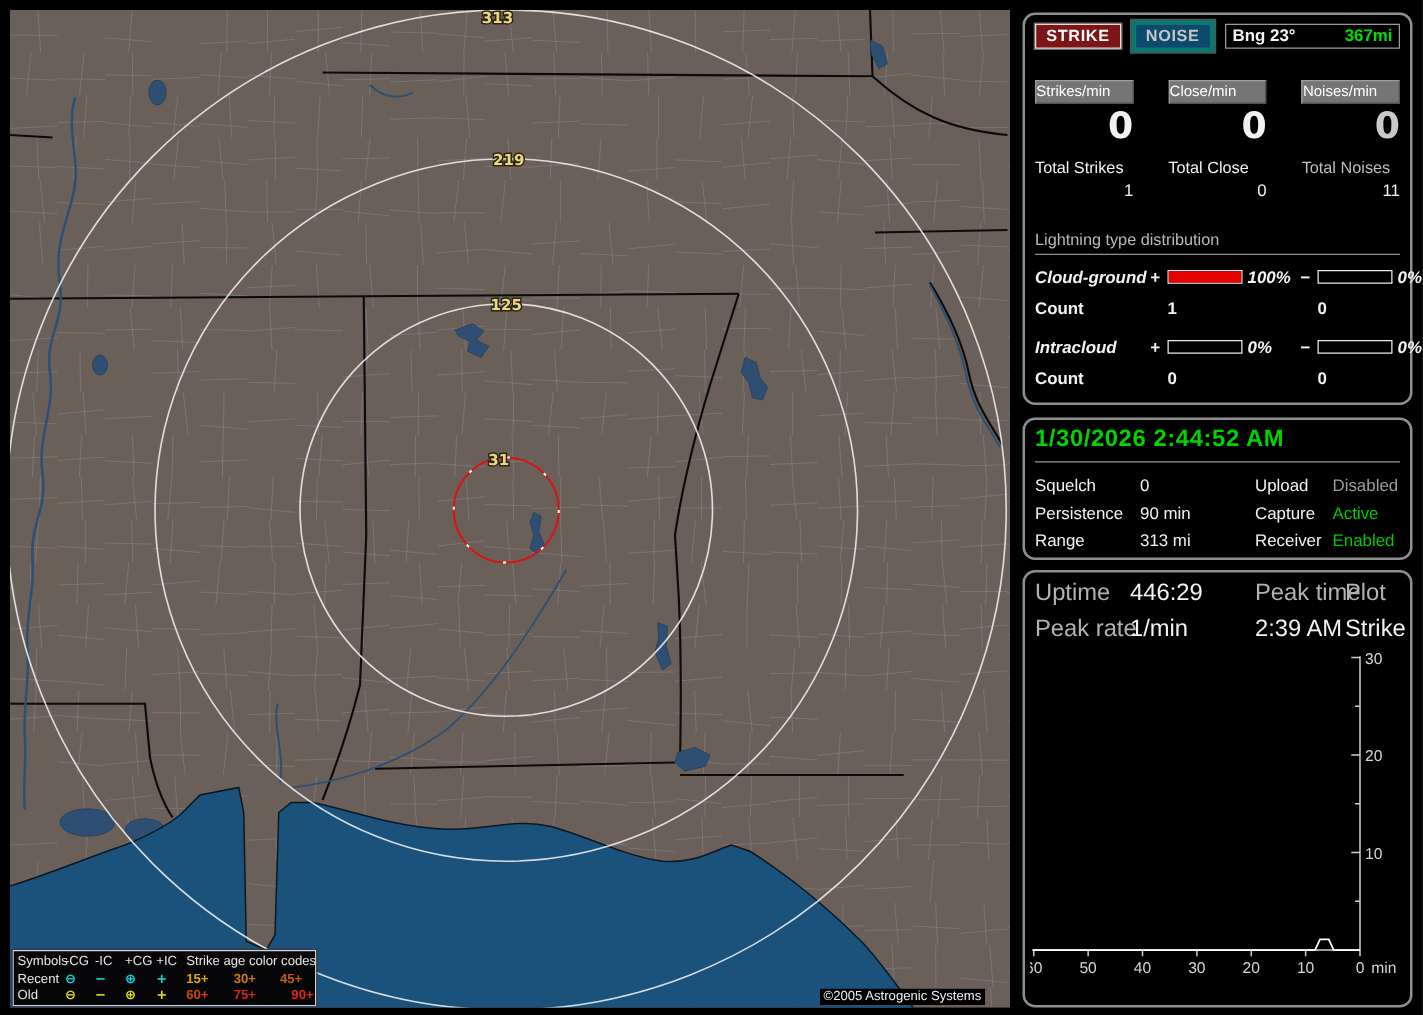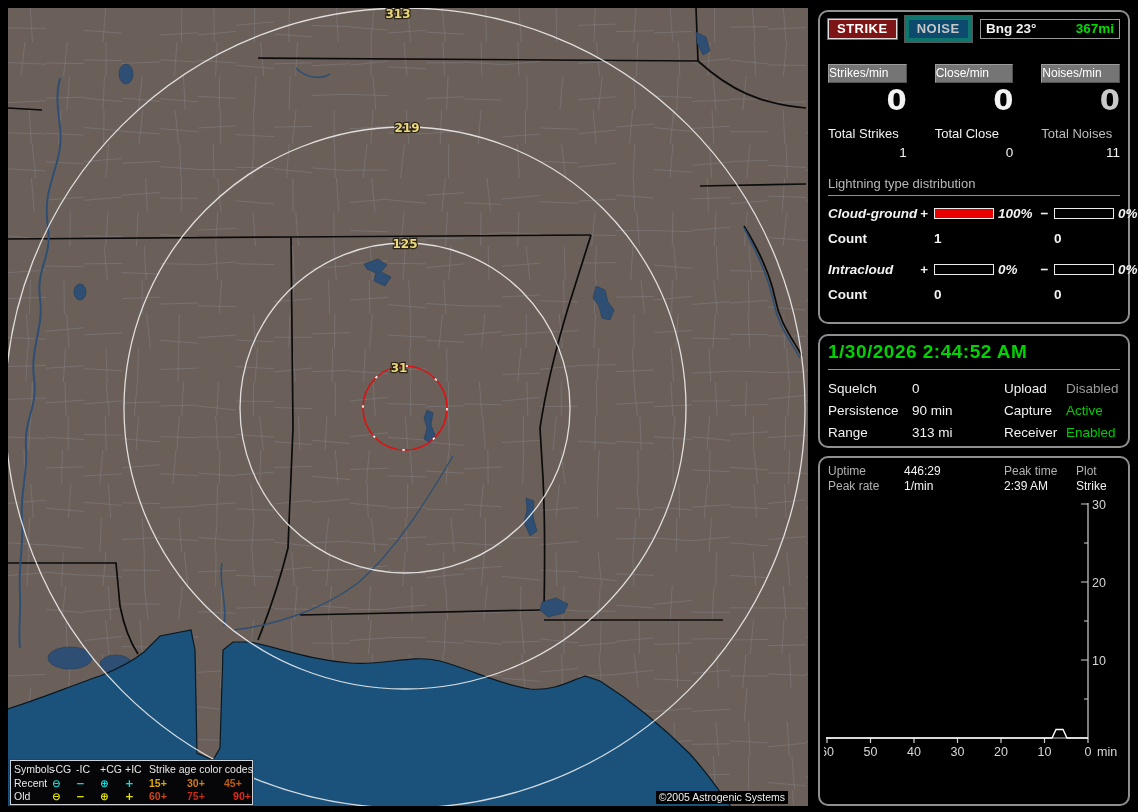--- a/index.html
+++ b/index.html
@@ -72,21 +72,21 @@
     padding:1px 0 2px; border:1px solid; border-color:#9d9d9d #525252 #525252 #9d9d9d;
   }
   .rate { font-family:"DejaVu Sans", sans-serif; font-size:29px; font-weight:bold; text-align:right; line-height:1.05; margin-top:2px; }
   .rate.dim { color:#c9c9c9; }
   .total-label { font-size:13px; margin-top:11px; white-space:nowrap; }
   .total-label.dim { color:#bdbdbd; }
   .total-value { font-size:13.5px; text-align:right; margin-top:4px; }
 
   
   .dist-title {
-    color:#b9b9b9; font-size:13px; margin-top:16px;
+    color:#b9b9b9; font-size:13px; margin-top:24px;
     border-bottom:1px solid #8f8f8f; padding-bottom:4px;
   }
   .dist-row, .count-row {
     display:grid; grid-template-columns:92px 14px 60px 46px 14px 60px 1fr;
     align-items:center; font-size:13.5px; font-weight:bold; white-space:nowrap;
   }
   .dist-row { margin-top:10px;font-style:italic; }
   .count-row { margin-top:10px; }
   .dist-row .pct { padding-left:4px; }
   .bar { height:11px; border:1px solid #ececec; background:#000; }
@@ -98,21 +98,21 @@
     border-bottom:1px solid #9a9a9a; padding:1px 0 6px;
   }
   .status-grid {
     display:grid; grid-template-columns:84px 92px 62px 1fr;
     row-gap:7px; font-size:13.5px; margin-top:11px; white-space:nowrap;
   }
 
   
   .stats-grid {
     display:grid; grid-template-columns:76px 100px 72px 1fr;
-    row-gap:1px; font-size:12px; padding-left:4px; white-space:nowrap;
+    row-gap:7px; font-size:19px; padding-left:4px; white-space:nowrap;
   }
   .stats-grid .lab, .trend-row .lab { color:#b2b2b2; }
   .trend-row { display:grid; grid-template-columns:76px 1fr; font-size:13.5px; margin-top:13px; padding-left:4px; }
   .trend-svg { margin-top:4px; display:block; }
   .axis { stroke:#cfcfcf; stroke-width:1.2; fill:none; }
   .tick-label { fill:#d6d6d6; font-size:12.5px; font-family:"Liberation Sans",sans-serif; }
 </style>
 </head>
 <body>
 

